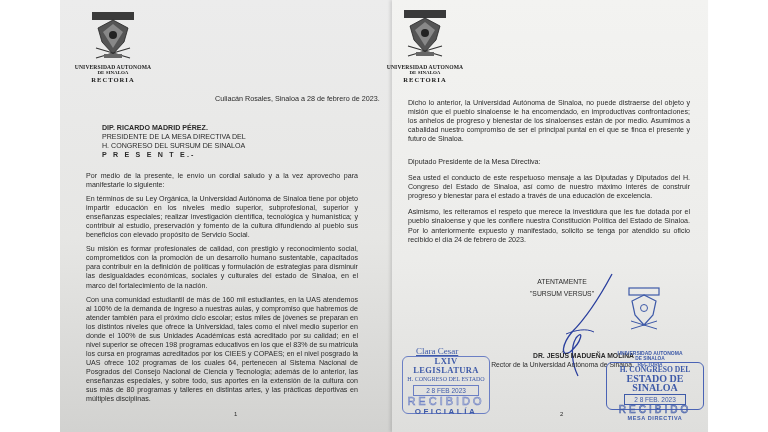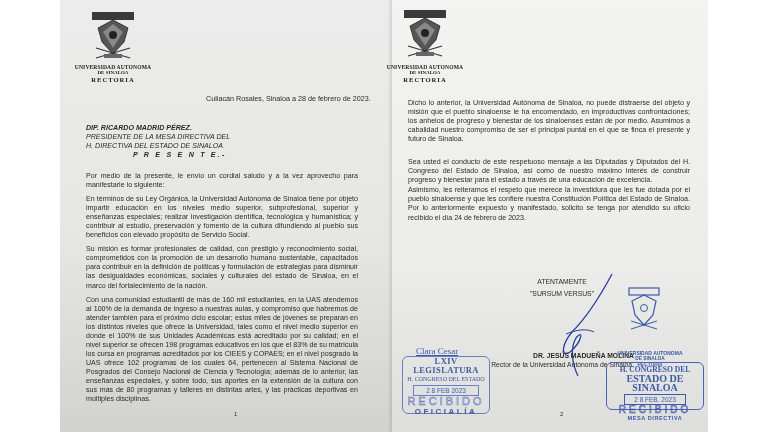--- a/index.html
+++ b/index.html
@@ -7,24 +7,24 @@
   .page{position:absolute;top:0;height:432px;box-sizing:border-box;}
   #page1{left:60px;width:338px;background:linear-gradient(180deg,#ececec 0%,#e6e6e4 55%,#d2d2d0 100%);}
   #page2{left:392px;width:316px;background:linear-gradient(180deg,#f3f3f1 0%,#ececea 60%,#dededc 100%);box-shadow:-2px 0 3px rgba(0,0,0,0.12);}
   .crest{position:absolute;}
   .crest-lbl{position:absolute;text-align:center;font-family:"Liberation Serif",serif;color:#222;line-height:1.15;}
   .crest-lbl .l1{font-size:5.6px;font-weight:bold;letter-spacing:0.1px;}
   .crest-lbl .l2{font-size:5px;font-weight:bold;}
   .crest-lbl .l3{font-size:6.6px;font-weight:bold;letter-spacing:1px;}
   .txt{position:absolute;font-size:7.1px;line-height:9.05px;text-align:justify;color:#2b2b2b;}
   .txt p{margin:0 0 5px 0;}
-  .date{position:absolute;font-size:7.2px;}
+  .date{position:absolute;font-size:7.2px;margin-left:9px;}
   .addr{position:absolute;font-size:7.1px;line-height:9px;}
   .addr .b{font-weight:bold;}
-  .addr .sp{font-weight:bold;letter-spacing:2.2px;margin-left:47px;}
+  .addr .sp{font-weight:bold;letter-spacing:2.2px;}
   .pnum{position:absolute;font-size:6px;}
   .center{text-align:center;}
   .stamp{position:absolute;border:1.5px solid #4a63b5;border-radius:6px;color:#3e5aa8;font-family:"Liberation Serif",serif;text-align:center;box-sizing:border-box;}
   .sig-line{position:absolute;}
 </style>
 </head>
 <body>
 
 <div class="page" id="page1">
   <svg class="crest" style="left:28px;top:8px;" width="50" height="56" viewBox="0 0 50 56">
@@ -36,24 +36,24 @@
     <rect x="16" y="46" width="18" height="4" fill="#666"></rect>
   </svg>
   <div class="crest-lbl" style="left:10px;top:64px;width:86px;">
     <div class="l1">UNIVERSIDAD AUTONOMA</div>
     <div class="l2">DE SINALOA</div>
     <div class="l3">RECTORIA</div>
   </div>
 
   <div class="date" style="left:146px;top:94px;">Culiacán Rosales, Sinaloa a 28 de febrero de 2023.</div>
 
-  <div class="addr" style="left:26px;top:124px;font-style:italic;">
+  <div class="addr" style="left:42px;top:124px;">
     <div class="b">DIP. RICARDO MADRID PÉREZ.</div>
     <div>PRESIDENTE DE LA MESA DIRECTIVA DEL</div>
-    <div>H. DIRECTIVA DEL ESTADO DE SINALOA</div>
+    <div>H. CONGRESO DEL SURSUM DE SINALOA</div>
     <div class="sp">P R E S E N T E.-</div>
   </div>
 
   <div class="txt" style="left:26px;top:172px;width:272px;">
     <p>Por medio de la presente, le envío un cordial saludo y a la vez aprovecho para manifestarle lo siguiente:</p>
     <p>En términos de su Ley Orgánica, la Universidad Autónoma de Sinaloa tiene por objeto impartir educación en los niveles medio superior, subprofesional, superior y enseñanzas especiales; realizar investigación científica, tecnológica y humanística; y contribuir al estudio, preservación y fomento de la cultura difundiendo al pueblo sus beneficios con elevado propósito de Servicio Social.</p>
     <p>Su misión es formar profesionales de calidad, con prestigio y reconocimiento social, comprometidos con la promoción de un desarrollo humano sustentable, capacitados para contribuir en la definición de políticas y formulación de estrategias para disminuir las desigualdades económicas, sociales y culturales del estado de Sinaloa, en el marco del fortalecimiento de la nación.</p>
     <p>Con una comunidad estudiantil de más de 160 mil estudiantes, en la UAS atendemos al 100% de la demanda de ingreso a nuestras aulas, y compromiso que habremos de atender también para el próximo ciclo escolar; estos miles de jóvenes se preparan en los distintos niveles que ofrece la Universidad, tales como el nivel medio superior en donde el 100% de sus Unidades Académicas está acreditado por su calidad; en el nivel superior se ofrecen 198 programas educativos en los que el 83% de su matrícula los cursa en programas acreditados por los CIEES y COPAES; en el nivel posgrado la UAS ofrece 102 programas de los cuales 64, pertenecen al Sistema Nacional de Posgrados del Consejo Nacional de Ciencia y Tecnología; además de lo anterior, las enseñanzas especiales, y sobre todo, sus aportes en la extensión de la cultura con sus más de 80 programas y talleres en distintas artes, y las prácticas deportivas en múltiples disciplinas.</p>
   </div>
 
@@ -70,21 +70,22 @@
     <rect x="16" y="46" width="18" height="4" fill="#666"></rect>
   </svg>
   <div class="crest-lbl" style="left:-10px;top:64px;width:86px;">
     <div class="l1">UNIVERSIDAD AUTONOMA</div>
     <div class="l2">DE SINALOA</div>
     <div class="l3">RECTORIA</div>
   </div>
 
   <div class="txt" style="left:16px;top:99px;width:282px;">
     <p style="margin-bottom:14px;">Dicho lo anterior, la Universidad Autónoma de Sinaloa, no puede distraerse del objeto y misión que el pueblo sinaloense le ha encomendado, en improductivas confrontaciones; los anhelos de progreso y bienestar de los sinaloenses están de por medio. Asumimos a cabalidad nuestro compromiso de ser el principal puntal en el que se finca el presente y futuro de Sinaloa.</p>
-    <p style="margin-bottom:1px;">Sea usted el conducto de este respetuoso mensaje a las Diputadas y Diputados del H. Congreso del Estado de Sinaloa, así como de nuestro máximo interés de construir progreso y bienestar para el estado a través de una educación de excelencia.</p>
+    <p style="margin-bottom:7px;">Diputado Presidente de la Mesa Directiva:</p>
+    <p style="margin-bottom:7px;">Sea usted el conducto de este respetuoso mensaje a las Diputadas y Diputados del H. Congreso del Estado de Sinaloa, así como de nuestro máximo interés de construir progreso y bienestar para el estado a través de una educación de excelencia.</p>
     <p>Asimismo, les reiteramos el respeto que merece la investidura que les fue dotada por el pueblo sinaloense y que les confiere nuestra Constitución Política del Estado de Sinaloa. Por lo anteriormente expuesto y manifestado, solicito se tenga por atendido su oficio recibido el día 24 de febrero de 2023.</p>
   </div>
 
   <div class="center" style="position:absolute;left:110px;top:276px;width:120px;font-size:6.8px;line-height:12px;">
     <div>ATENTAMENTE</div>
     <div>"SURSUM VERSUS"</div>
   </div>
 
   <svg class="sig-line" style="left:150px;top:272px;" width="80" height="110" viewBox="0 0 80 110">
     <path d="M70 2 C55 30 40 50 30 60 C20 72 18 86 28 80 C40 70 42 56 34 66 C28 76 30 92 36 104" stroke="#2a3f9e" stroke-width="1.3" fill="none"></path>

